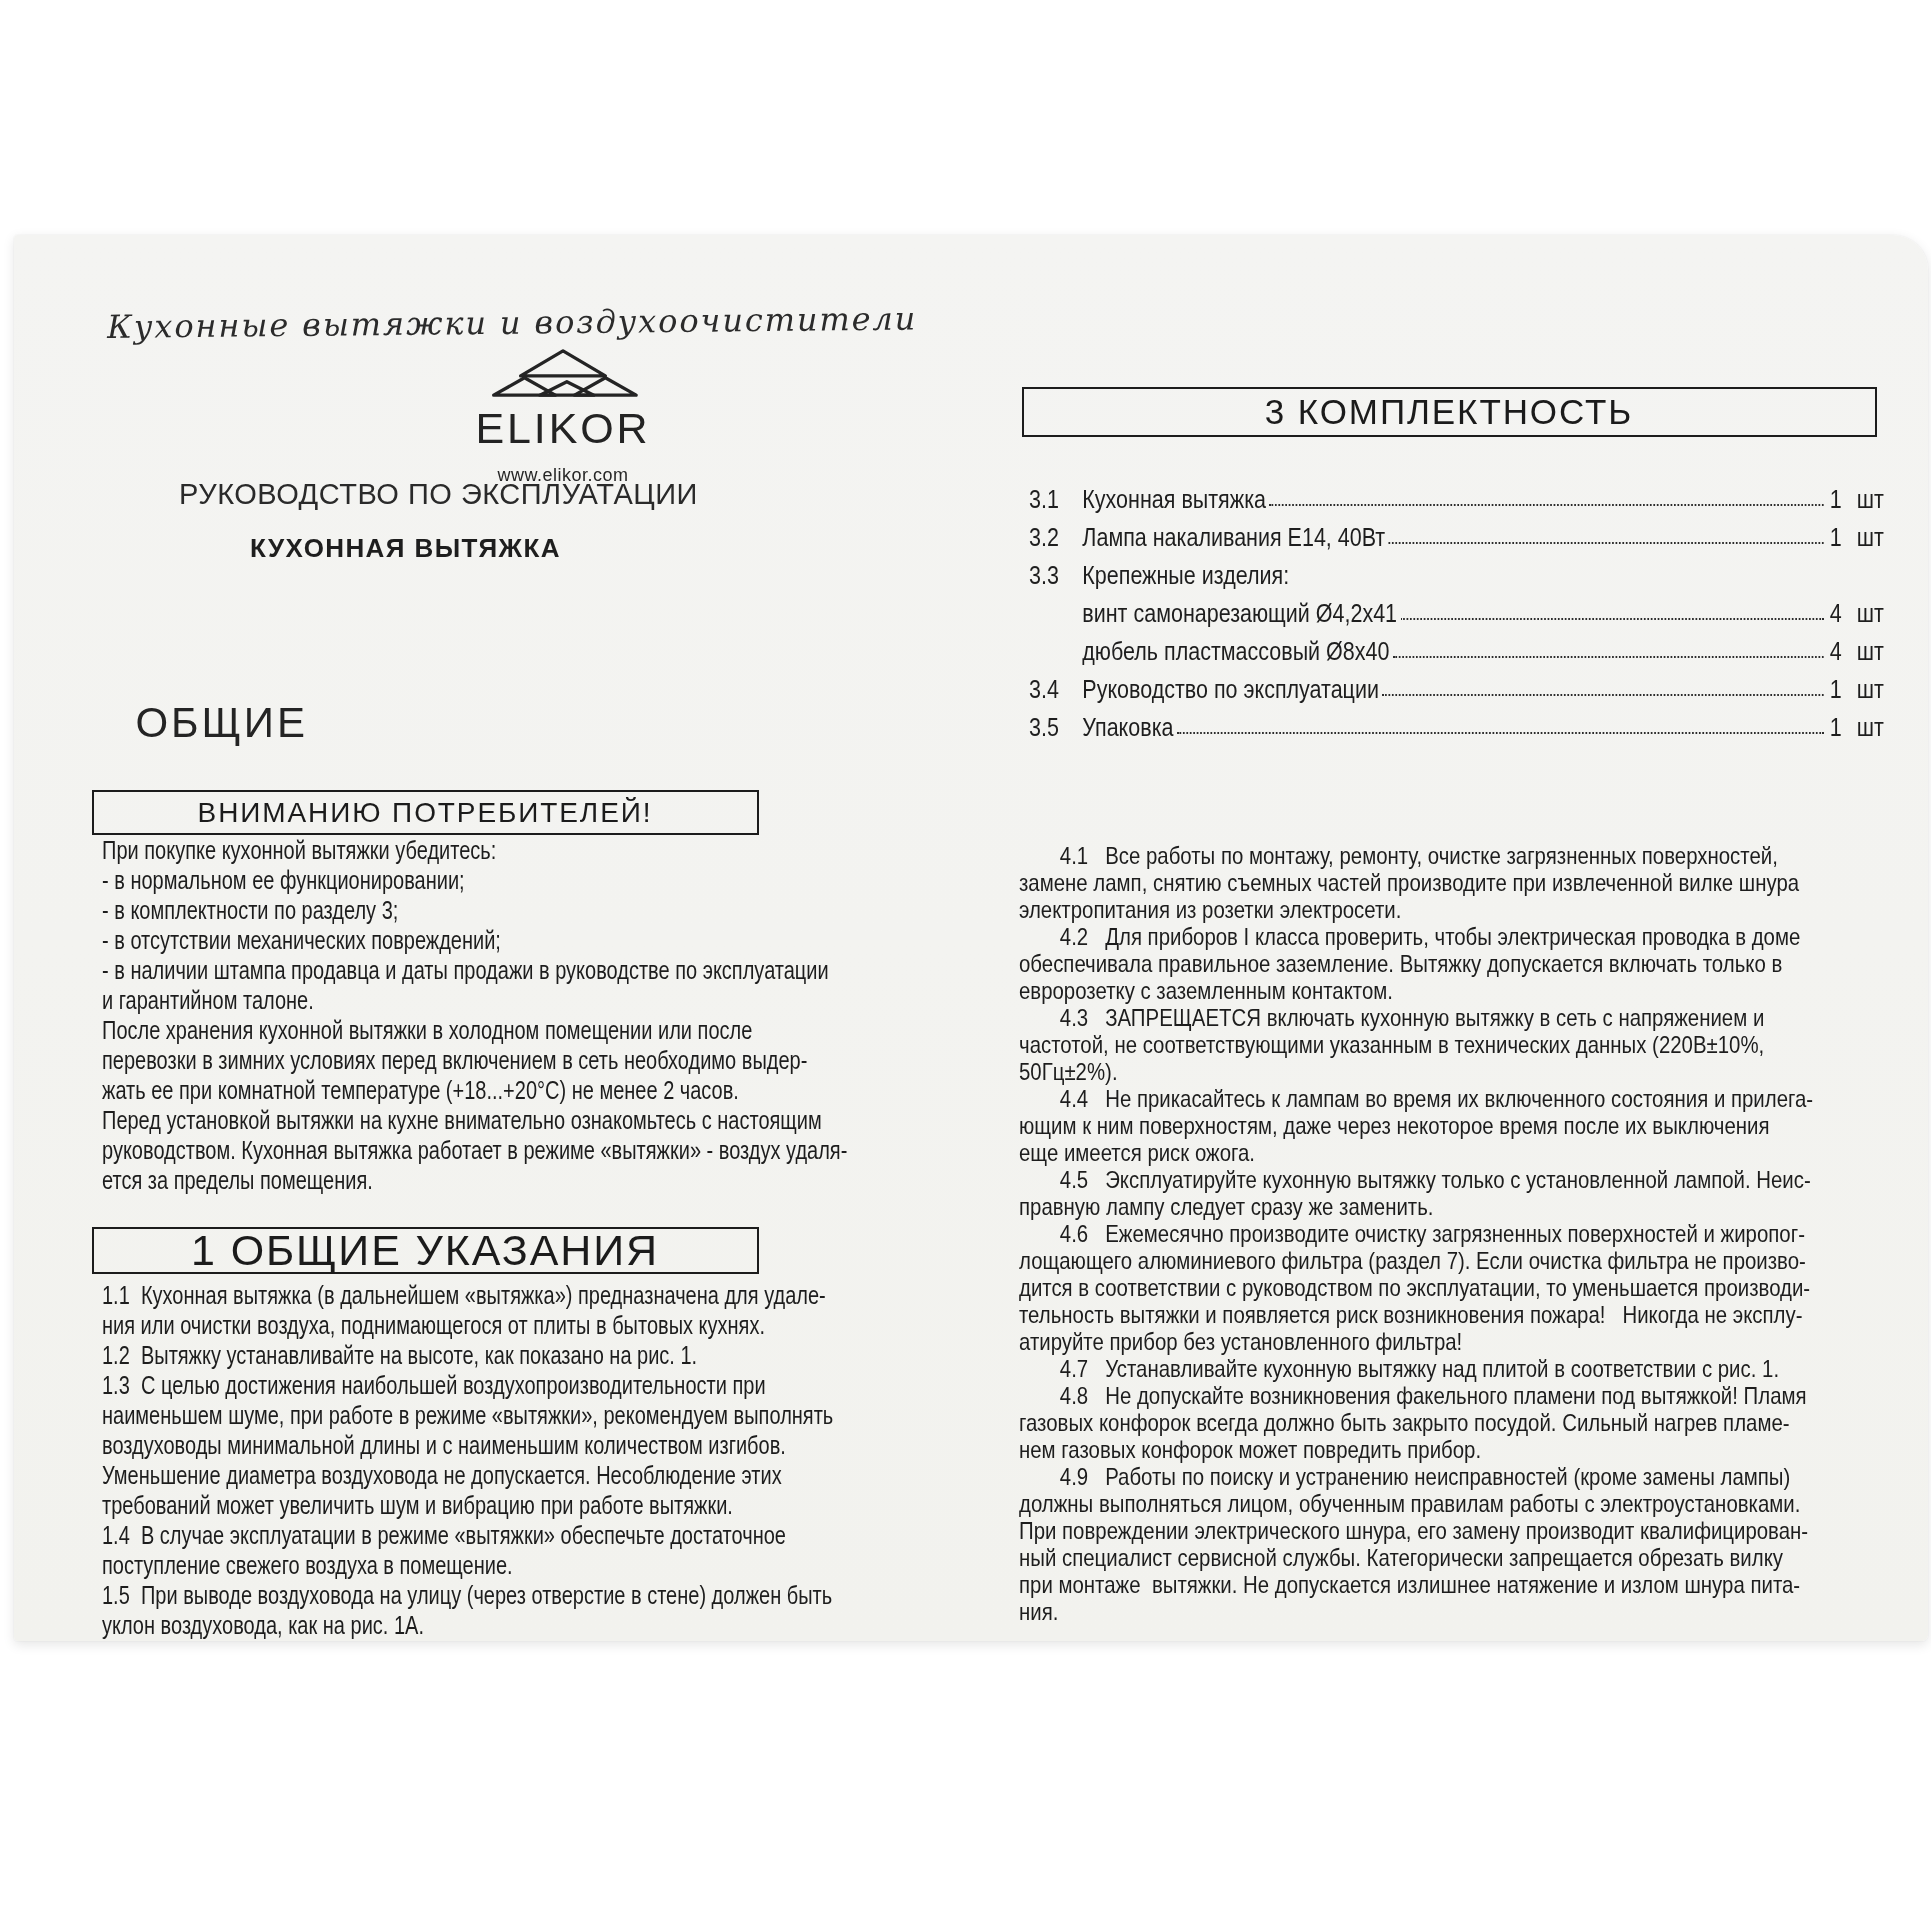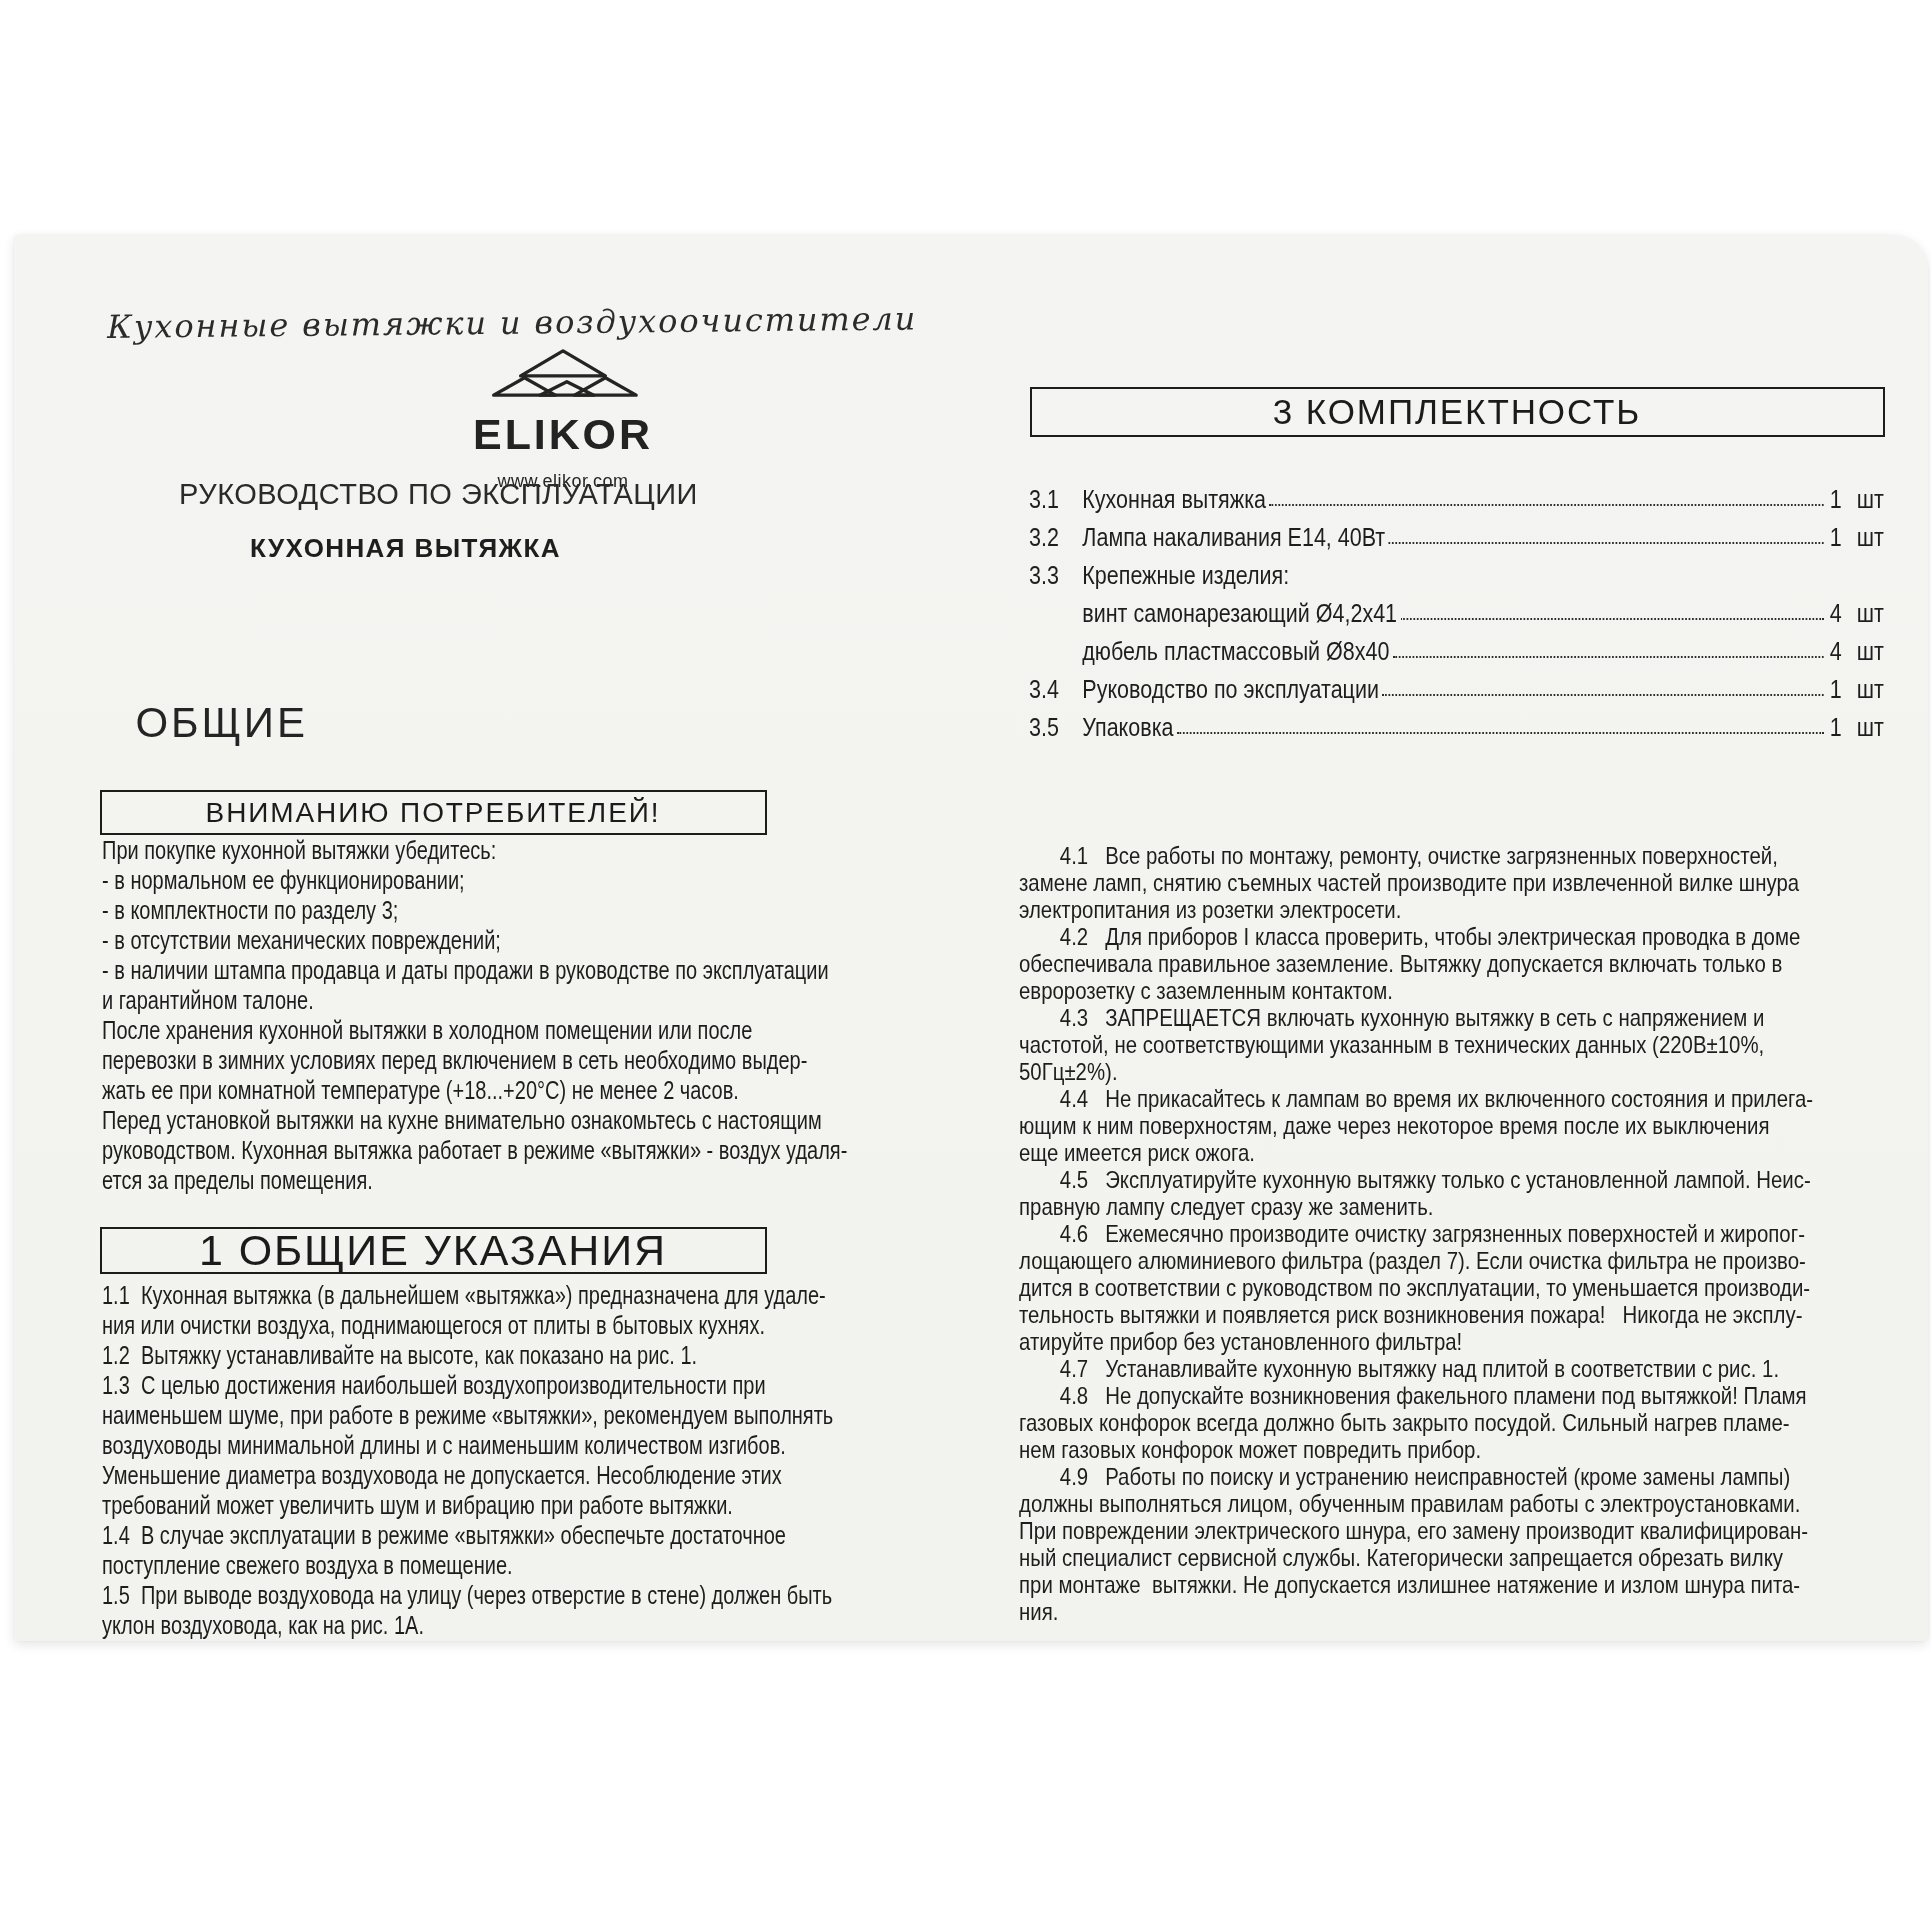--- a/index.html
+++ b/index.html
@@ -16,29 +16,29 @@
     box-shadow:0 3.9px 11.6px rgba(0,0,0,.10),0 0 1.9px rgba(0,0,0,.07);
   }
   .tagline{
     left:93px;top:73px;
     font-family:"DejaVu Serif",serif;font-style:italic;
     font-size:32px;letter-spacing:1.9px;color:#2b2b2b;
     transform:rotate(-0.6deg);transform-origin:0 0;white-space:nowrap;
   }
   .logo{left:453px;top:112px;width:193px;text-align:center}
   .logo svg{display:block;margin:0 auto}
-  .logo-text{font-size:43px;font-weight:bold;letter-spacing:2.9px;line-height:44px;margin-top:13px;color:#232323}
+  .logo-text{font-size:43px;font-weight:normal;letter-spacing:2.9px;line-height:44px;margin-top:7px;color:#232323}
   .logo-url{font-size:18px;letter-spacing:0.5px;margin-top:15px;color:#262626}
   .doc-title{left:58px;top:243px;width:734px;text-align:center;font-size:29px;letter-spacing:0.5px;color:#2a2a2a}
   .doc-sub{left:29px;top:298px;width:726px;text-align:center;font-size:26px;font-weight:bold;letter-spacing:1.4px}
   .model{left:122px;top:464px;font-size:42px;letter-spacing:2.9px;color:#242424}
   .hbox{
     border:2.9px solid #1c1c1c;background:transparent;
     display:flex;align-items:center;justify-content:center;
-    letter-spacing:1.9px;color:#1b1b1b;white-space:nowrap;margin-left:8px;
+    letter-spacing:1.9px;color:#1b1b1b;white-space:nowrap;
   }
   #box-attention{left:78px;top:555px;width:663px;height:41px;font-size:28px}
   #box-general{left:78px;top:992px;width:663px;height:43px;font-size:43px}
   #box-contents{left:1008px;top:152px;width:851px;height:46px;font-size:35px}
   #box-safety{left:1008px;top:526px;width:855px;height:54px;font-size:35px}
   .tblock{white-space:pre;transform-origin:0 0;color:#1d1d1d}
   #attention-text{left:88px;top:600px;width:869px;font-size:25px;line-height:30px;transform:scaleX(.80)}
   #general-text{left:88px;top:1045px;width:869px;font-size:25px;line-height:30px;transform:scaleX(.80)}
   #safety-text{left:1005px;top:607px;width:1028px;font-size:24px;line-height:27px;transform:scaleX(.85)}
   .ln{white-space:pre}

